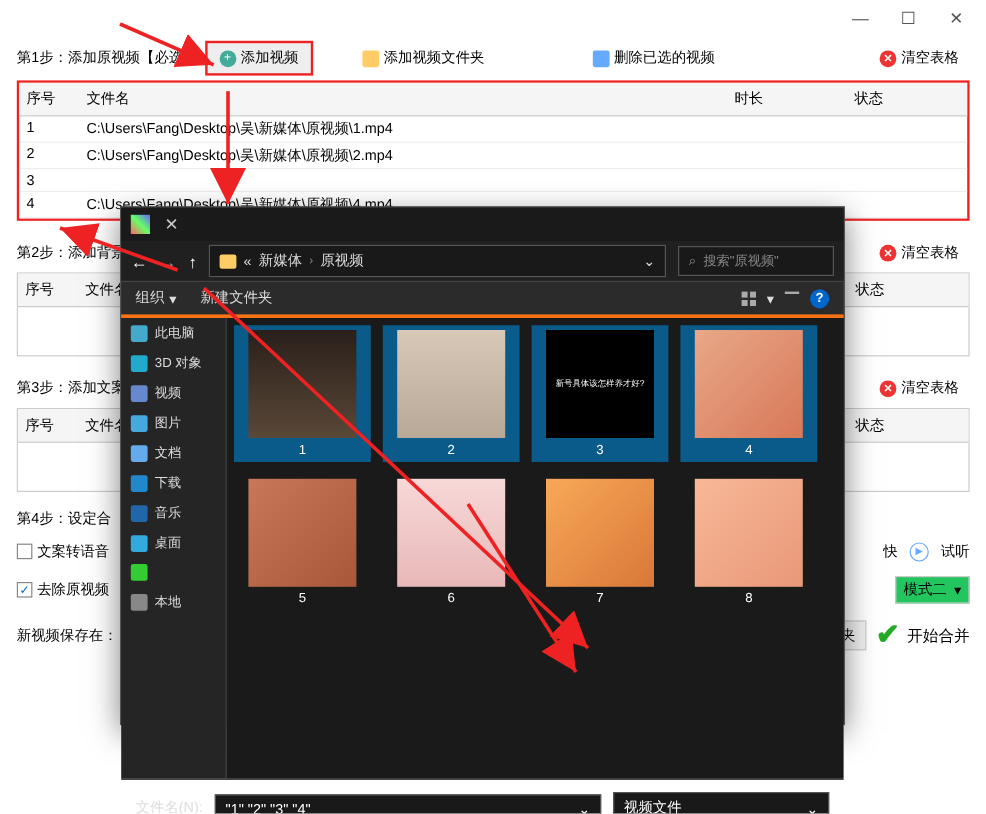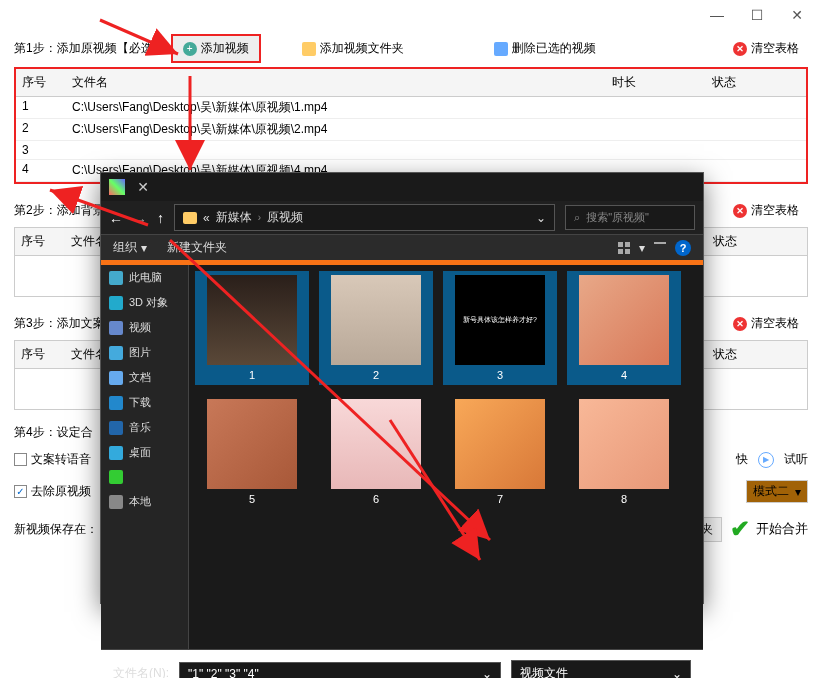--- a/index.html
+++ b/index.html
@@ -34,37 +34,37 @@
     .checkbox-wrap { display: flex; align-items: center; gap: 4px; }
     .checkbox { width: 13px; height: 13px; border: 1px solid #888; display: flex; align-items: center; justify-content: center; }
     .checkbox.checked::after { content: "✓"; font-size: 10px; color: #06c; }
     
     .save-row { display: flex; align-items: center; padding: 6px 14px; gap: 8px; }
     .save-input { flex: 1; border: 1px solid #ccc; padding: 3px 6px; background: #fff; }
     .small-btn { padding: 3px 8px; border: 1px solid #ccc; background: #f0f0f0; cursor: pointer; }
     .start-btn { display: flex; align-items: center; gap: 6px; font-size: 13px; }
     .start-check { color: #2a2; font-size: 24px; font-weight: bold; }
     .play-icon { width: 16px; height: 16px; border-radius: 50%; border: 1px solid #6af; display: flex; align-items: center; justify-content: center; color: #6af; font-size: 8px; }
-    .mode-select { padding: 2px 6px; border: 1px solid #ccc; background: #a16207; display: flex; align-items: center; gap: 6px; }
+    .mode-select { padding: 2px 6px; border: 1px solid #ccc; background: #22c55e; display: flex; align-items: center; gap: 6px; }
     
     
     .file-dialog { position: absolute; left: 100px; top: 172px; width: 604px; height: 432px; background: #2b2b2b; color: #ddd; box-shadow: 0 8px 24px rgba(0,0,0,0.5); border: 1px solid #555; z-index: 100; }
     .fd-titlebar { height: 28px; background: #1a1a1a; display: flex; align-items: center; padding: 0 8px; }
     .fd-icon { width: 16px; height: 16px; background: linear-gradient(45deg,#f66,#6f6,#66f); margin-right: 6px; }
     .fd-title { flex: 1; font-size: 12px; color: #fff; }
     .fd-close { width: 24px; height: 20px; display: flex; align-items: center; justify-content: center; cursor: pointer; color: #ccc; font-size: 14px; }
     .fd-nav { height: 34px; background: #202020; display: flex; align-items: center; padding: 0 8px; gap: 10px; border-bottom: 1px solid #444; }
     .fd-arrow { color: #999; font-size: 14px; cursor: pointer; }
     .fd-arrow.active { color: #fff; }
     .fd-path { flex: 1; background: #191919; border: 1px solid #555; padding: 4px 8px; display: flex; align-items: center; gap: 6px; font-size: 12px; }
     .fd-folder-ico { width: 14px; height: 12px; background: #fc6; border-radius: 2px; }
     .fd-path-sep { color: #888; font-size: 10px; }
     .fd-search { width: 130px; background: #191919; border: 1px solid #555; padding: 4px 8px; display: flex; align-items: center; gap: 6px; font-size: 11px; color: #888; }
     .fd-body { display: flex; height: 384px; }
-    .fd-toolbar { height: 30px; padding: 0 12px; display: flex; align-items: center; gap: 20px; border-bottom: 5px solid #f97316; font-size: 12px; }
+    .fd-toolbar { height: 30px; padding: 0 12px; display: flex; align-items: center; gap: 20px; border-bottom: 3px solid #f97316; font-size: 12px; }
     .fd-tool { cursor: pointer; display: flex; align-items: center; gap: 4px; }
     .fd-tool-right { margin-left: auto; display: flex; gap: 8px; align-items: center; }
     .fd-view-ico { width: 14px; height: 14px; display: flex; flex-wrap: wrap; }
     .fd-view-ico span { width: 5px; height: 5px; background: #aaa; margin: 1px; }
     .fd-help { width: 16px; height: 16px; border-radius: 50%; background: #06c; color: #fff; display: flex; align-items: center; justify-content: center; font-size: 11px; font-weight: bold; }
     .fd-sidebar { width: 88px; background: #252525; border-right: 1px solid #444; overflow: hidden; }
     .fd-side-item { padding: 5px 8px; display: flex; align-items: center; gap: 6px; font-size: 11px; cursor: pointer; }
     .fd-side-ico { width: 14px; height: 14px; border-radius: 2px; }
     .fd-content { flex: 1; overflow: auto; padding: 6px; background: #1a1a1a; }
     .thumb-grid { display: flex; flex-wrap: wrap; gap: 10px; }

